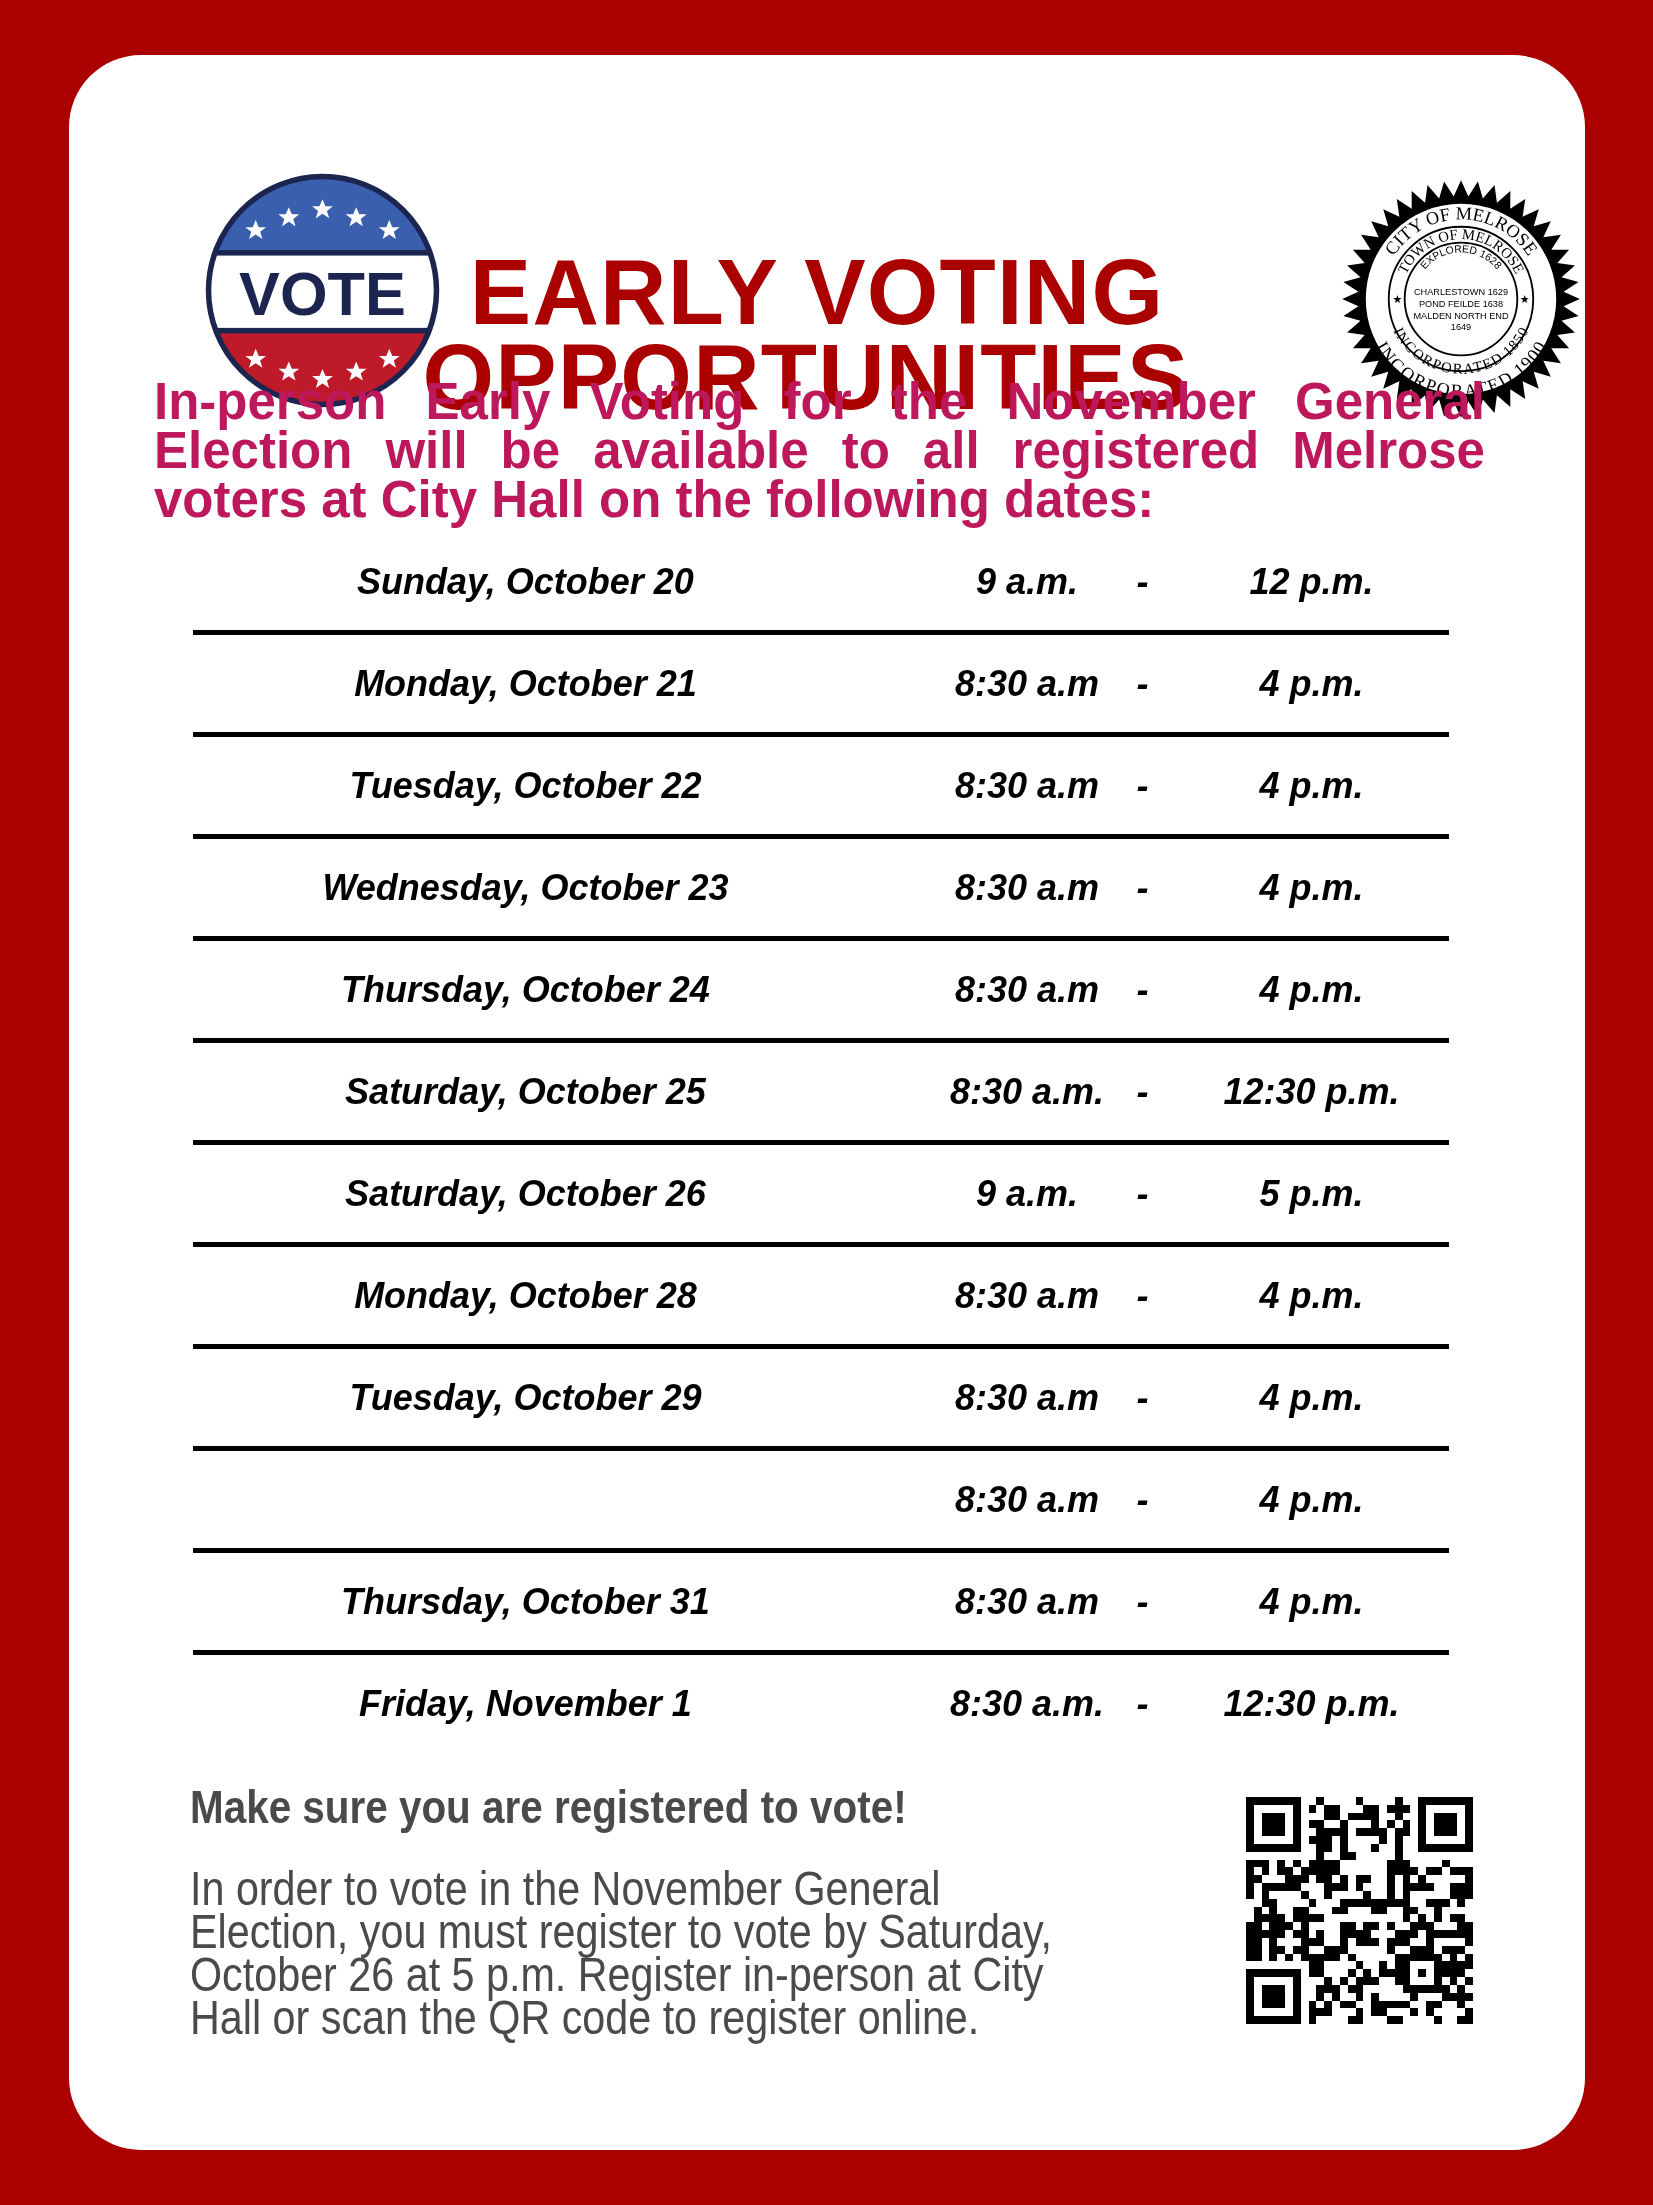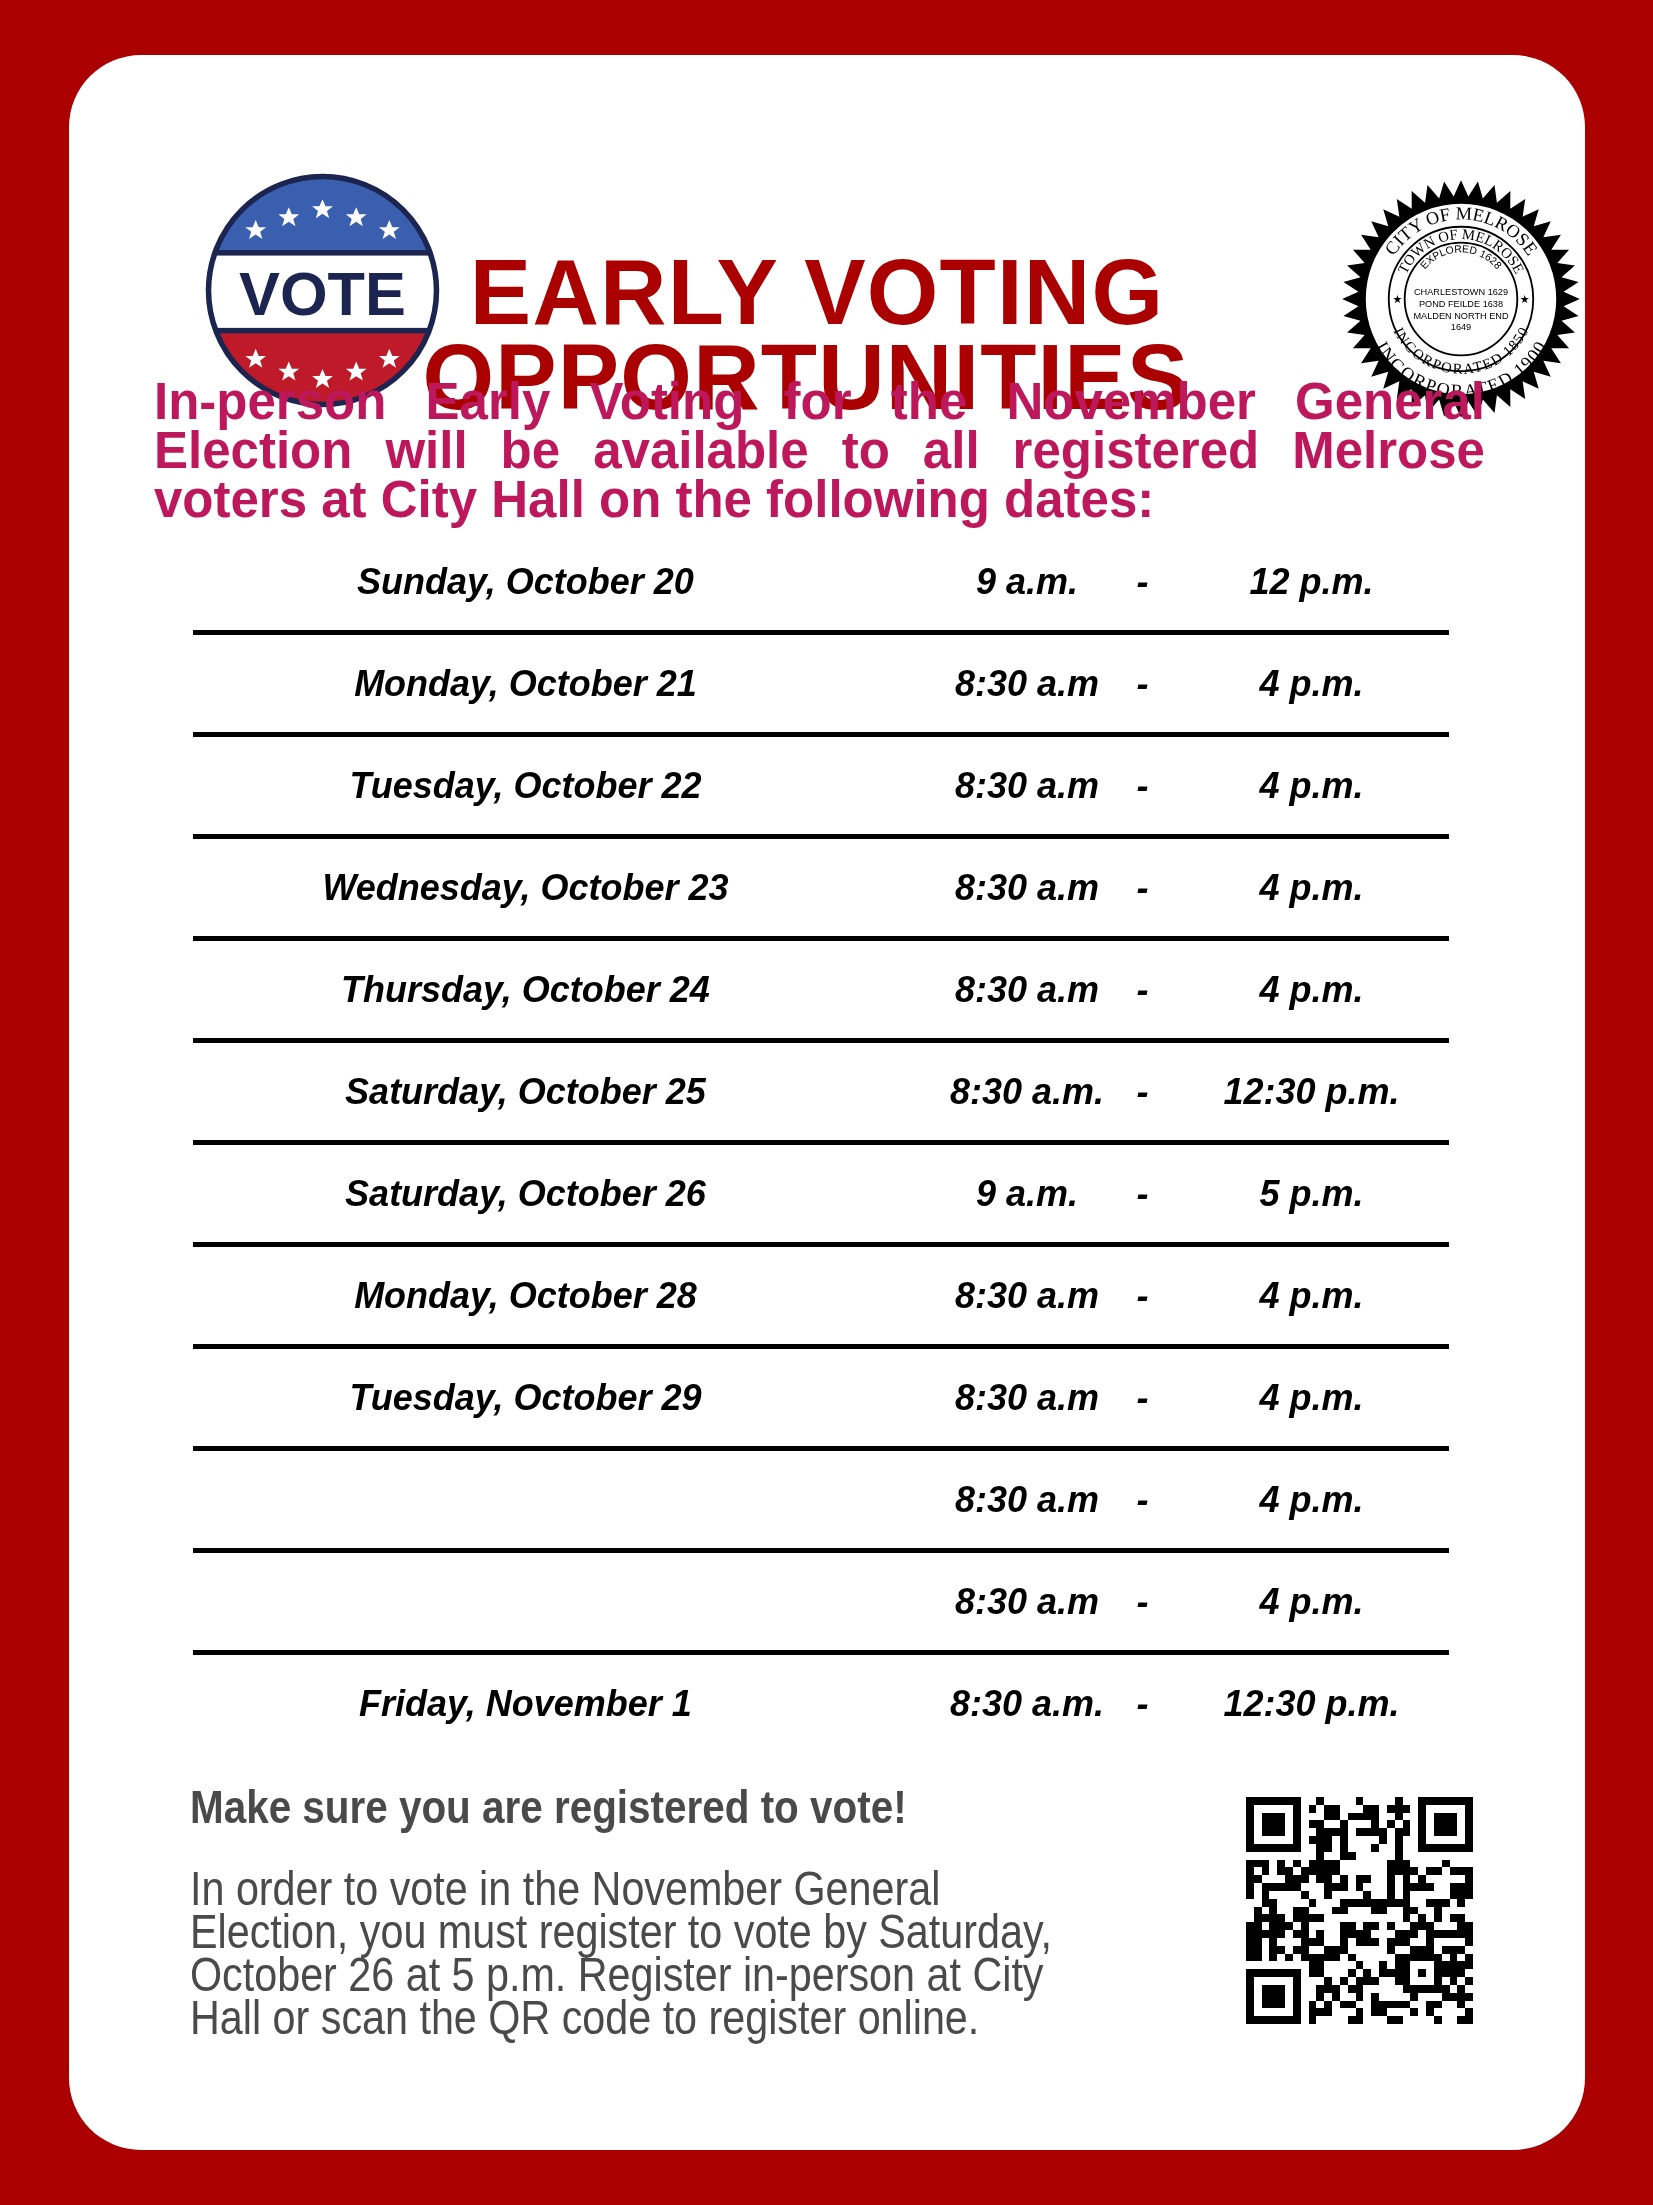--- a/index.html
+++ b/index.html
@@ -187,20 +187,21 @@
         <div class="cell c-end">4 p.m.</div>
         <div class="rule"></div>
       </div>
       <div class="row">
         <div class="cell c-start">8:30 a.m</div>
         <div class="cell c-dash">-</div>
         <div class="cell c-end">4 p.m.</div>
         <div class="rule"></div>
       </div>
       <div class="row">
+        <div class="cell c-date">Thursday, October 31</div>
         <div class="cell c-start">8:30 a.m</div>
         <div class="cell c-dash">-</div>
         <div class="cell c-end">4 p.m.</div>
         <div class="rule"></div>
       </div>
       <div class="row last">
         <div class="cell c-date">Friday, November 1</div>
         <div class="cell c-start">8:30 a.m.</div>
         <div class="cell c-dash">-</div>
         <div class="cell c-end">12:30 p.m.</div>

